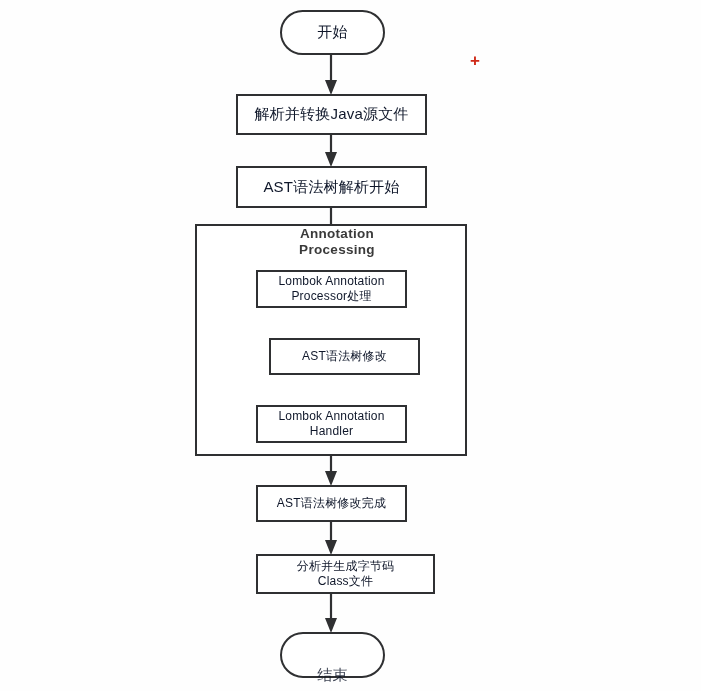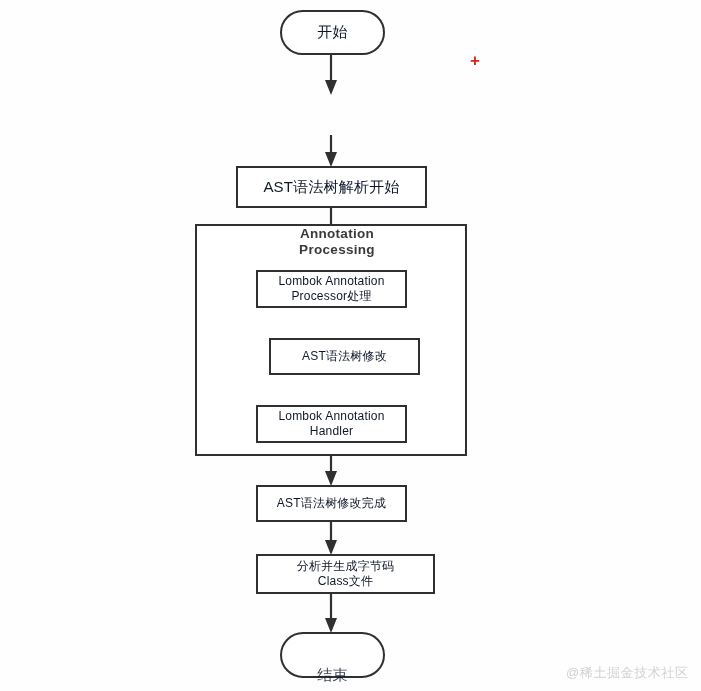--- a/index.html
+++ b/index.html
@@ -136,20 +136,23 @@
   </svg>
 
   <div class="group-box" style="left:195px; top:224px; width:272px; height:232px;"></div>
   <div class="group-title" style="left:195px; top:226px; width:284px;">Annotation
 Processing</div>
 
   <div class="node terminal fs-start" style="left:280px; top:10px; width:105px; height:45px;">
     <span class="label">开始</span>
   </div>
 
+  <div class="node fs-process" style="left:236px; top:94px; width:191px; height:41px;">
+    <span class="label">解析并转换Java源文件</span>
+  </div>
 
   <div class="node fs-process" style="left:236px; top:166px; width:191px; height:42px;">
     <span class="label">AST语法树解析开始</span>
   </div>
 
   <div class="node fs-inner" style="left:256px; top:270px; width:151px; height:38px;">
     <span class="label">Lombok Annotation
 Processor处理</span>
   </div>
 
@@ -170,15 +173,14 @@
     <span class="label">分析并生成字节码
 Class文件</span>
   </div>
 
   <div class="node terminal fs-start" style="left:280px; top:632px; width:105px; height:46px;">
     <span class="label blurry">结束</span>
   </div>
 
   <div class="plus-mark" style="left:470px; top:52px;">+</div>
 
-  <div class="watermark" style="left:566px; top:664px;">@稀土掘金技术社区</div>
 
 </div>
 
 </body></html>

